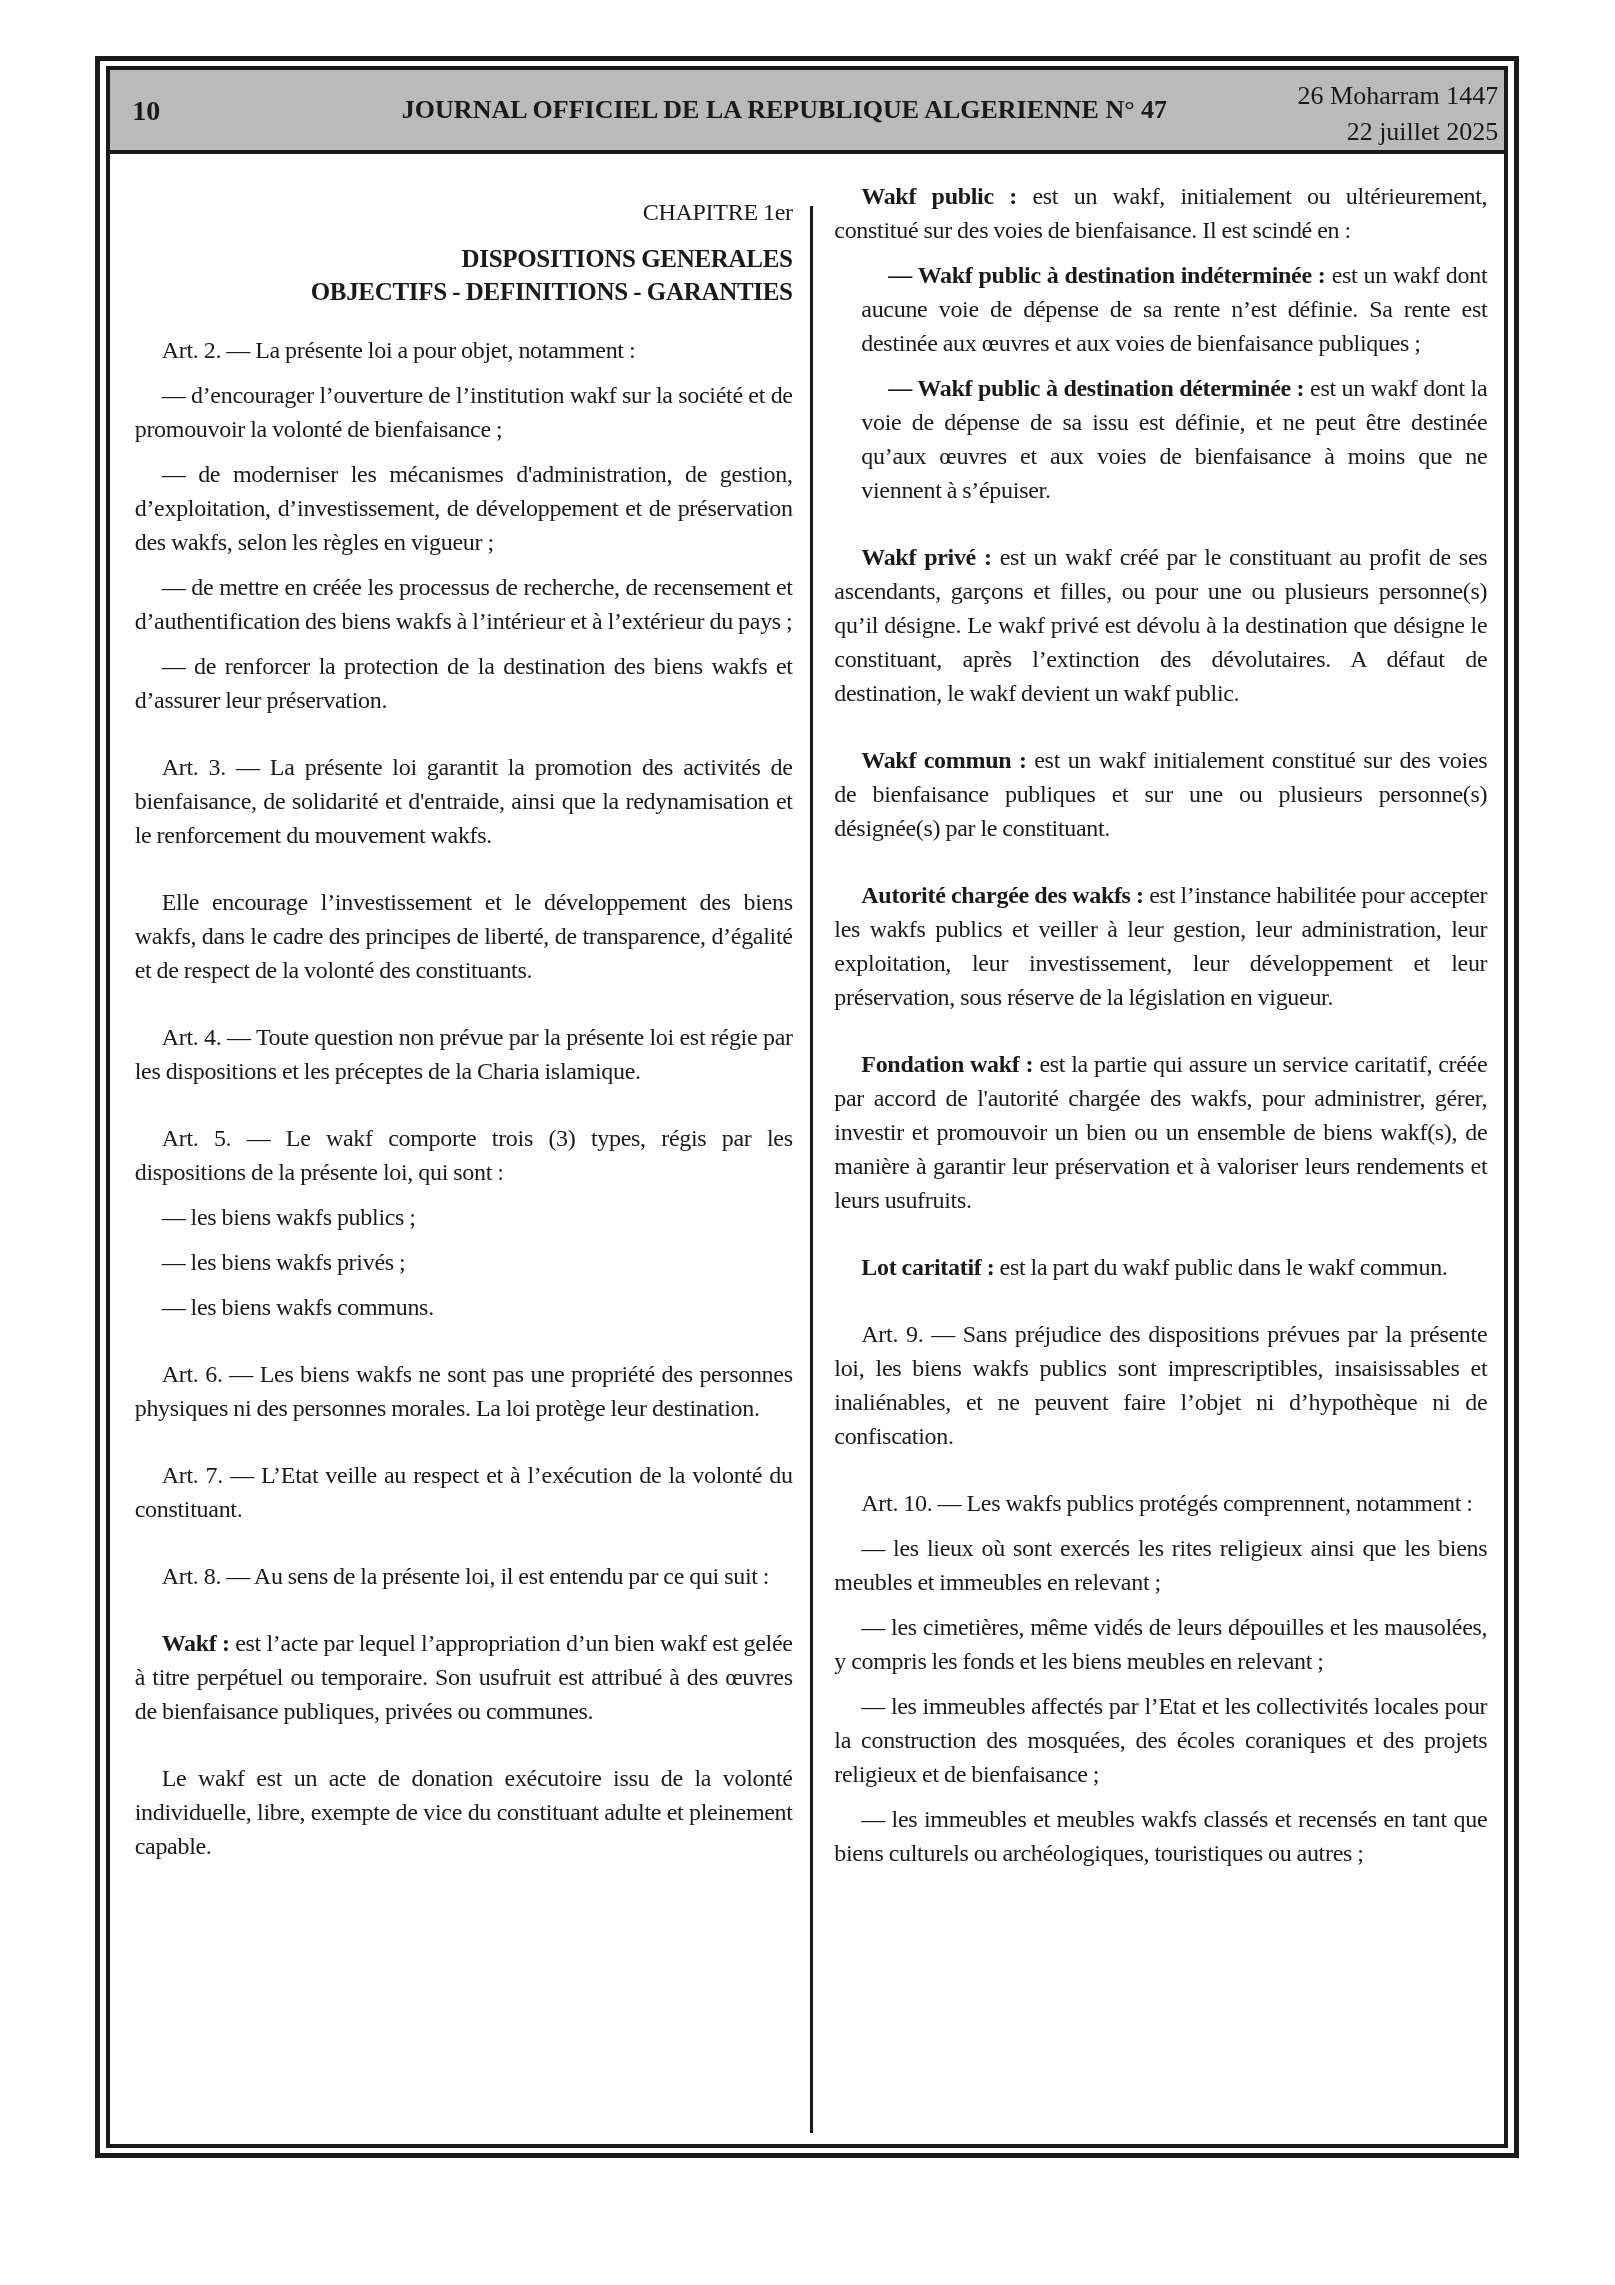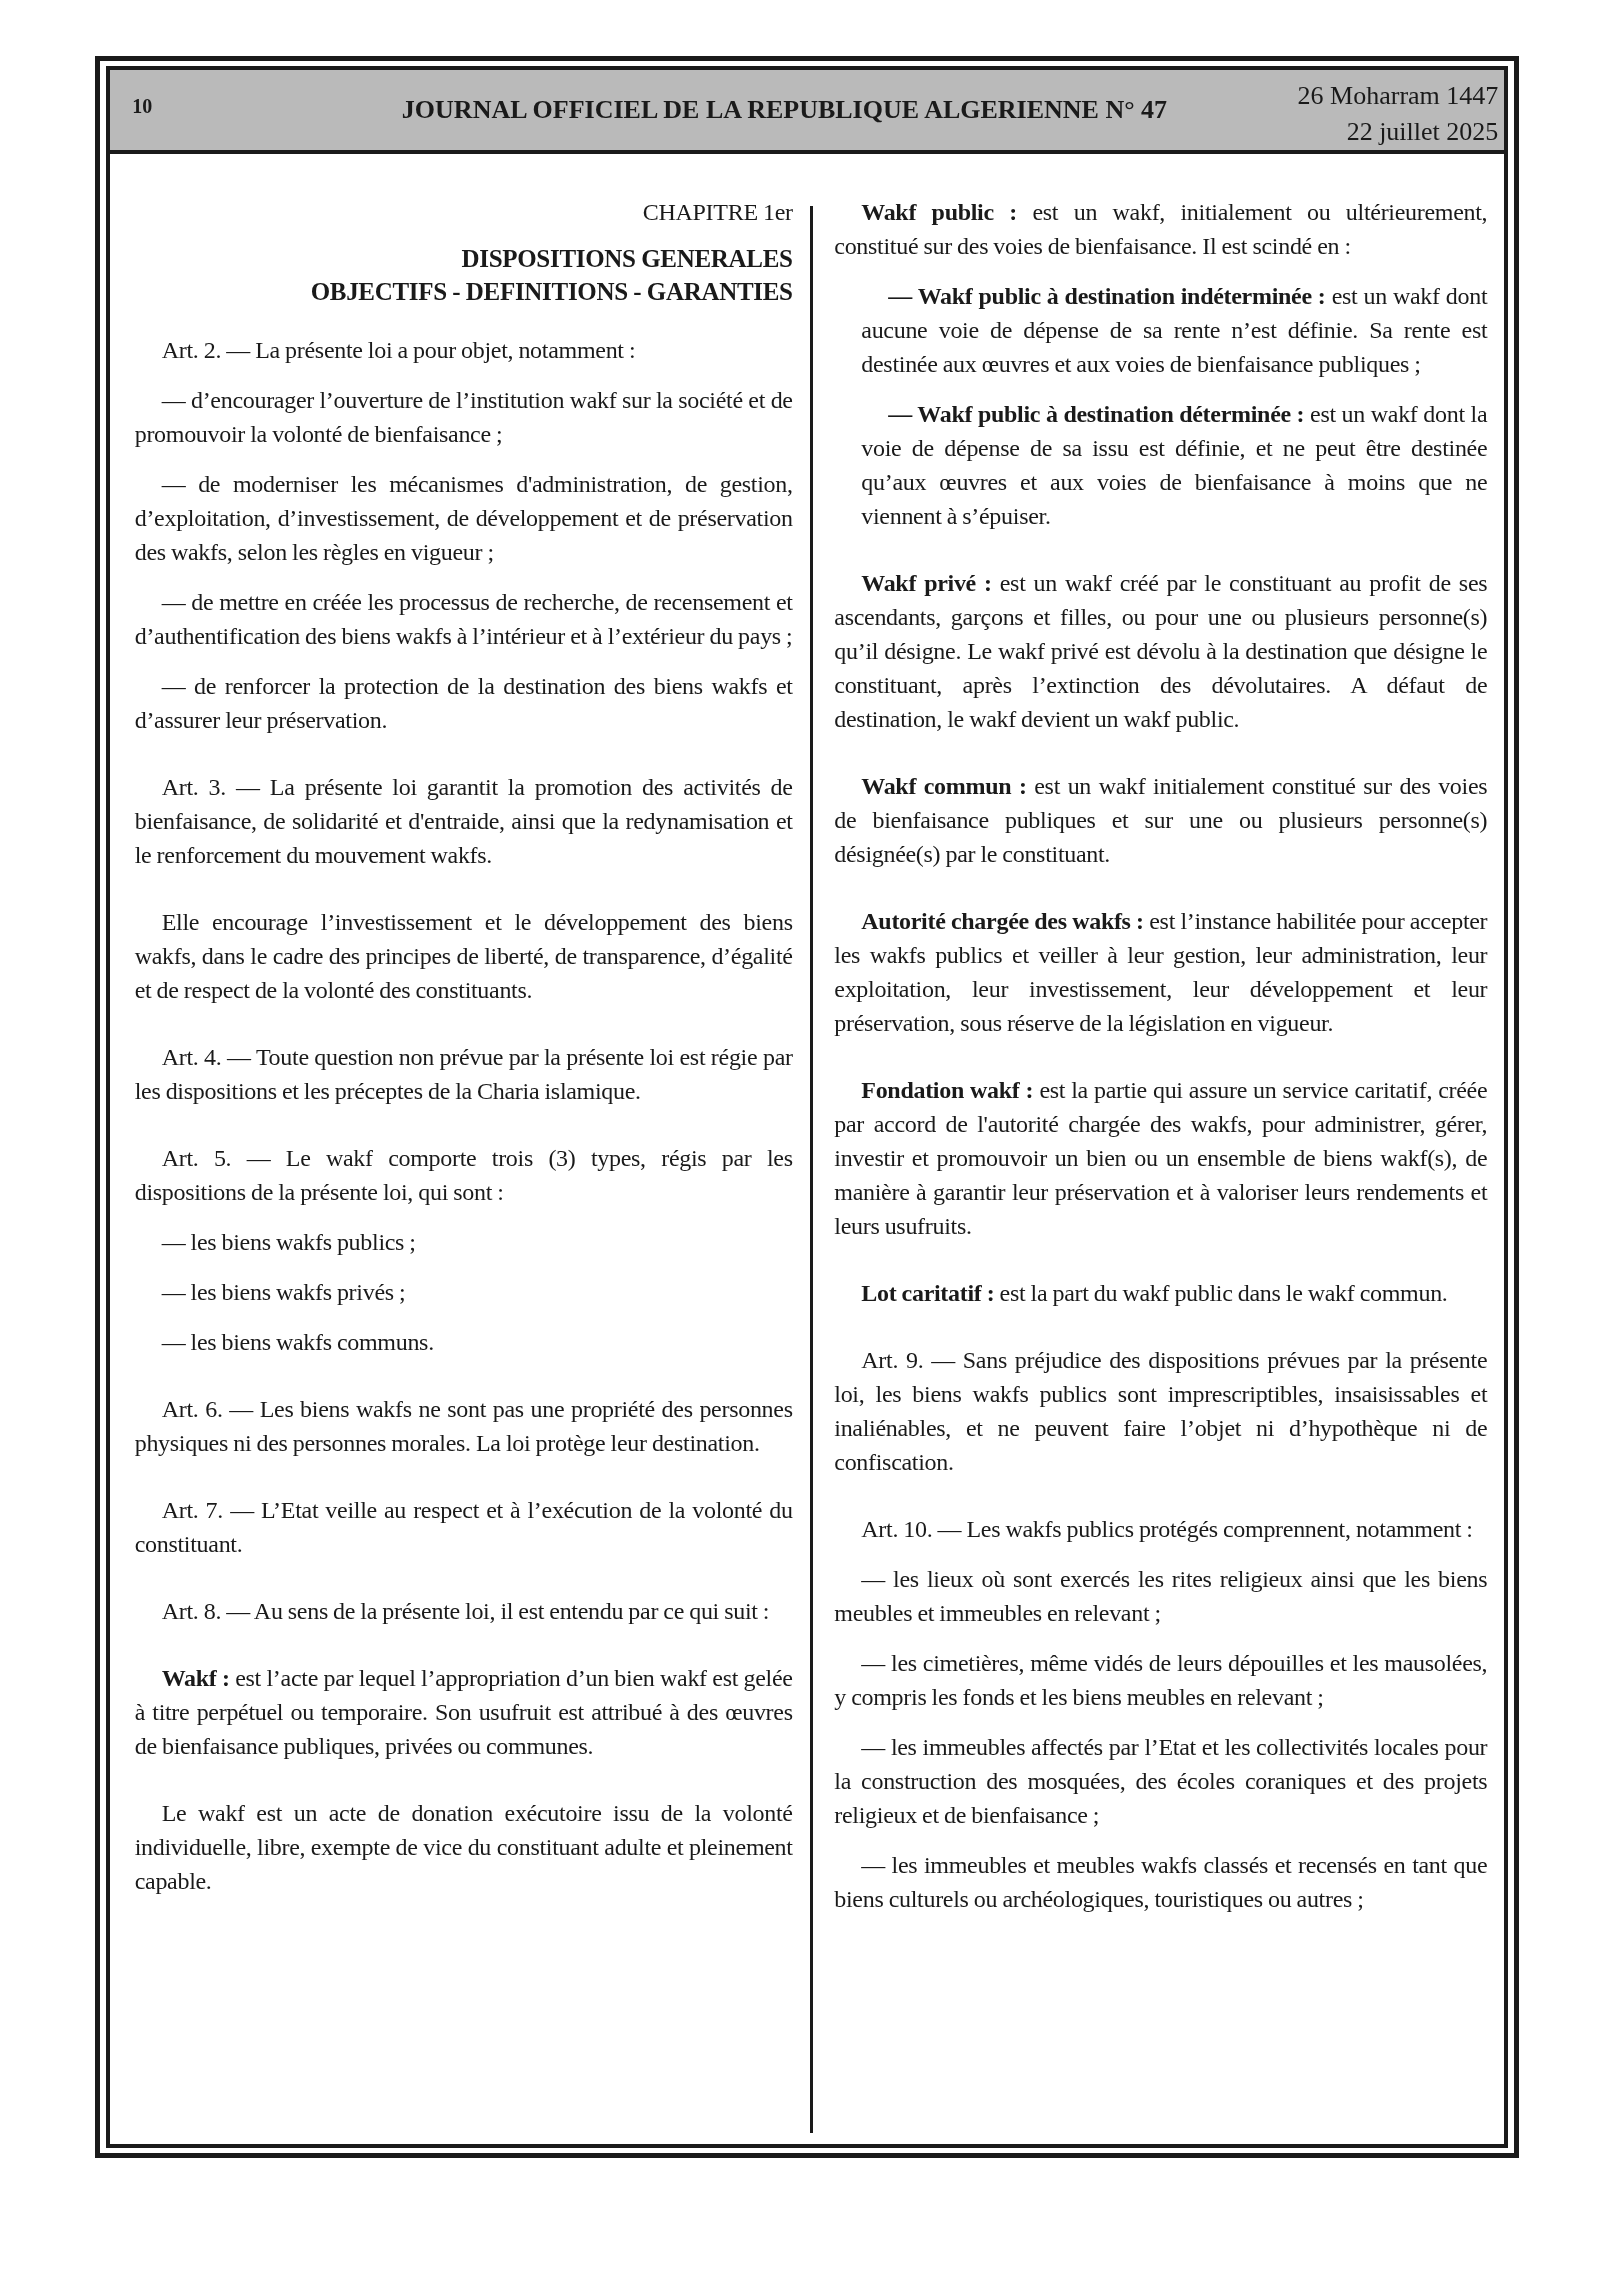--- a/index.html
+++ b/index.html
@@ -4,31 +4,31 @@
 <style>
   html, body { margin: 0; padding: 0; background: #ffffff; }
   body { width: 1616px; height: 2285px; position: relative; overflow: hidden;
          font-family: "Liberation Serif", "DejaVu Serif", serif; color: #1a1a1a; }
   .frame-outer { position: absolute; left: 95px; top: 56px; width: 1414px; height: 2092px;
                  border: 5.4px solid #1a1a1a; }
   .frame-inner { position: absolute; left: 6.3px; top: 5.4px; right: 6.3px; bottom: 5.4px;
                  border: 4.5px solid #1a1a1a; }
   .header-bar { position: absolute; left: 0; top: 0; right: 0; height: 80px;
                 background: #bababa; border-bottom: 4.5px solid #1a1a1a; }
-  .hdr-page { position: absolute; left: 22px; top: 25px; font-size: 20px; font-weight: bold; }
+  .hdr-page { position: absolute; left: 22px; top: 25px; font-size: 28px; font-weight: bold; }
   .hdr-title { position: absolute; left: 0; right: 0; top: 25px; text-align: center;
                font-size: 26px; font-weight: bold; padding-right: 45px; }
   .hdr-dates { position: absolute; right: 5.4px; top: 7.2px; text-align: right;
                font-size: 26px; font-weight: normal; line-height: 36px; }
   .col { position: absolute; top: 125px; font-size: 24px; line-height: 34px;
          text-align: justify; letter-spacing: -0.3px; word-spacing: -0.5px; }
   .col-left { left: 24.4px; width: 658px; }
   .col-right { left: 724px; width: 653px; top: 109px; }
   .divider { position: absolute; left: 700px; top: 136px; width: 2.7px; height: 1927px; background: #1a1a1a; }
-  p { margin: 16px 0 11px 0; text-indent: 27px; }
+  p { margin: 0 0 11px 0; text-indent: 27px; }
   p.gap { margin-top: 33px; }
   p.sub { padding-left: 27px; text-indent: 27px; }
   .center { text-align: right; text-indent: 0; }
   .chap { margin: 0 0 12.7px 0; }
   .heading { font-weight: bold; font-size: 25px; line-height: 33px; margin-bottom: 25px; }
   b { font-weight: bold; }
 </style>
 </head>
 <body>
 

